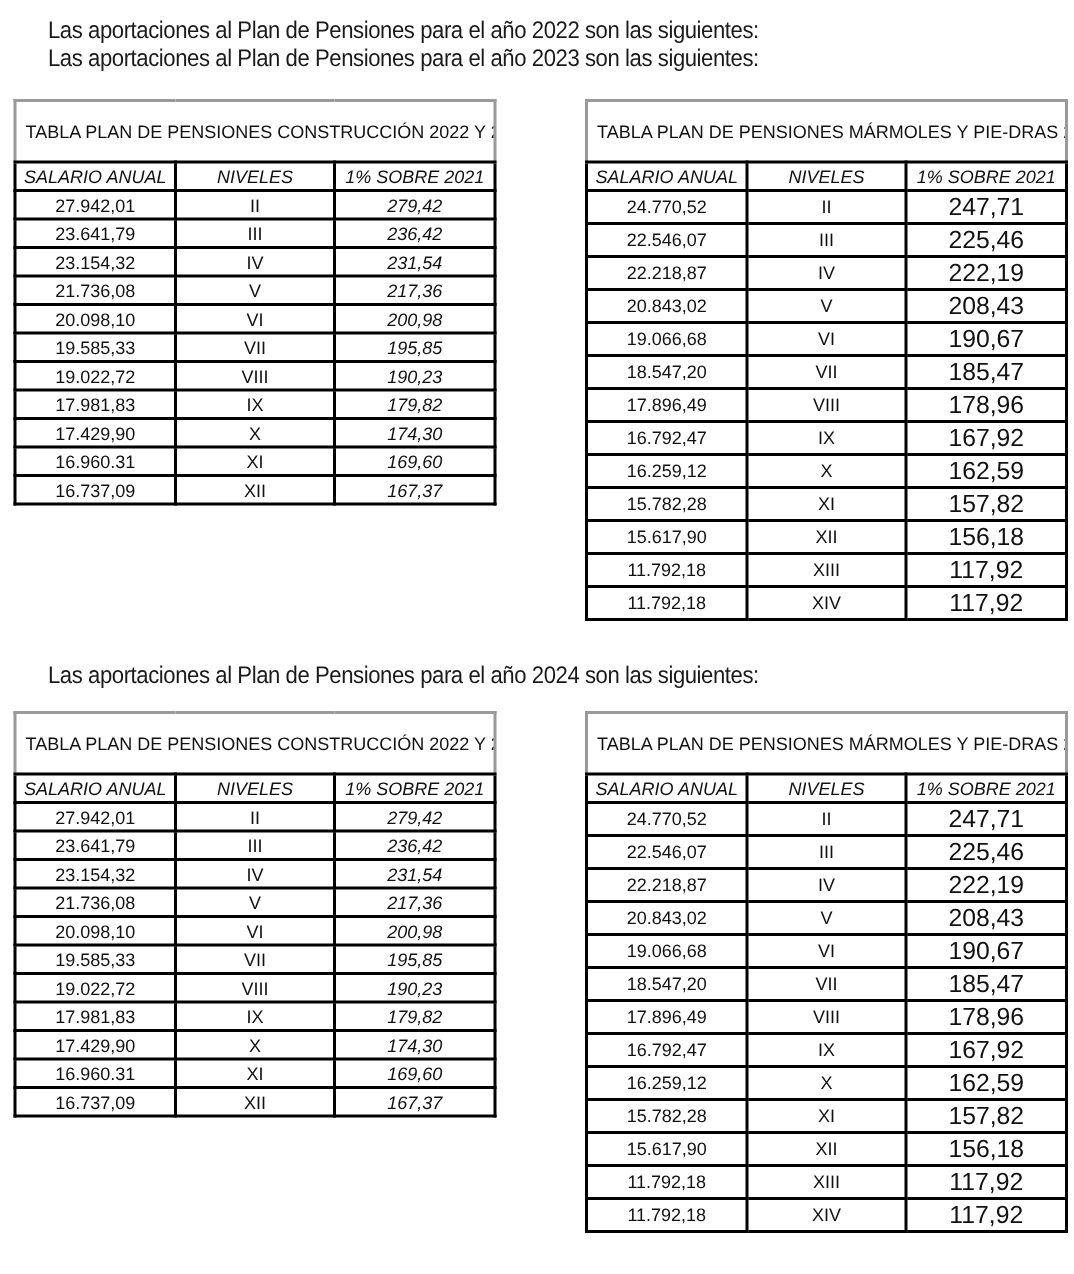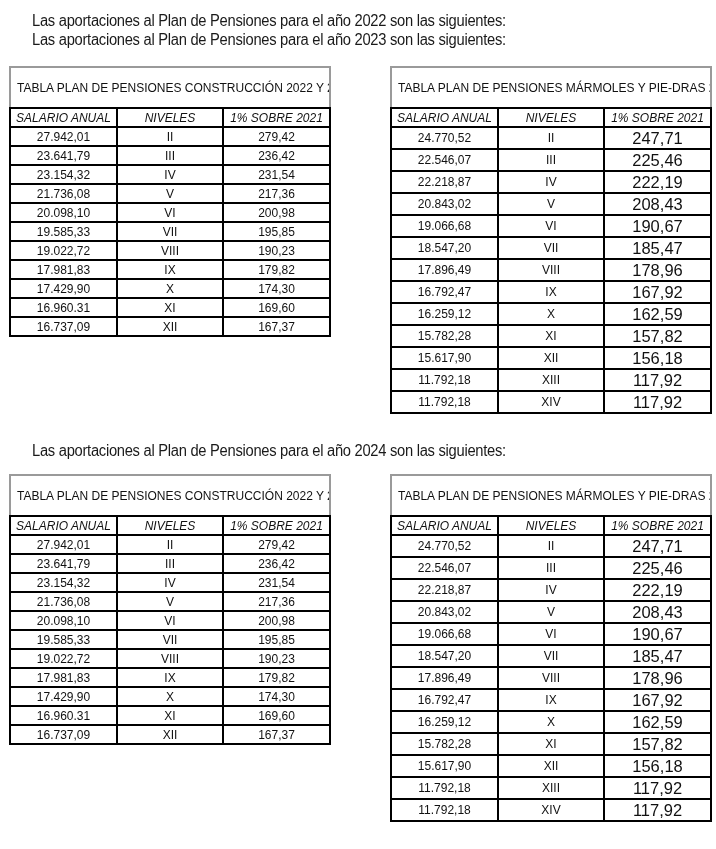--- a/index.html
+++ b/index.html
@@ -7,21 +7,21 @@
   .para { position: absolute; left: 32px; font-size: 16px; line-height: 19px; color: #1a1a1a; letter-spacing: -0.3px; transform: scaleX(0.92); transform-origin: left top; white-space: nowrap; }
   .tbl { position: absolute; border-collapse: collapse; table-layout: fixed; }
   .tbl td { padding: 0; text-align: center; vertical-align: middle; font-size: 12px; border: 2px solid #000; white-space: nowrap; overflow: hidden; }
   .tbl .title td { border: 2px solid #9a9a9a; border-bottom: 2px solid #000; font-size: 12px; line-height: 14px; padding: 4px 6px; color: #111; }
   .tbl .hdr td { font-size: 12px; font-style: italic; }
   
   .t-left { left: 9px; width: 320px; }
   .t-left .title td { height: 31px; }
   .t-left .hdr td { height: 17px; }
   .t-left .row td { height: 17px; font-size: 12px; }
-  .t-left .row td:last-child { border-bottom: 2px solid #000; }
+  .t-left .row td:last-child { border-bottom: 2px solid #000; font-style: italic; }
   
   .t-right { left: 390px; width: 318px; }
   .t-right .title td { height: 31px; }
   .t-right .hdr td { height: 17px; }
   .t-right .row td { height: 20px; font-size: 12px; }
   .t-right .row td.big { font-size: 16.5px; text-align: center; }
   .col1 { width: 107px; }
   .col2 { width: 106px; }
   .col3 { width: 107px; }
 </style>

